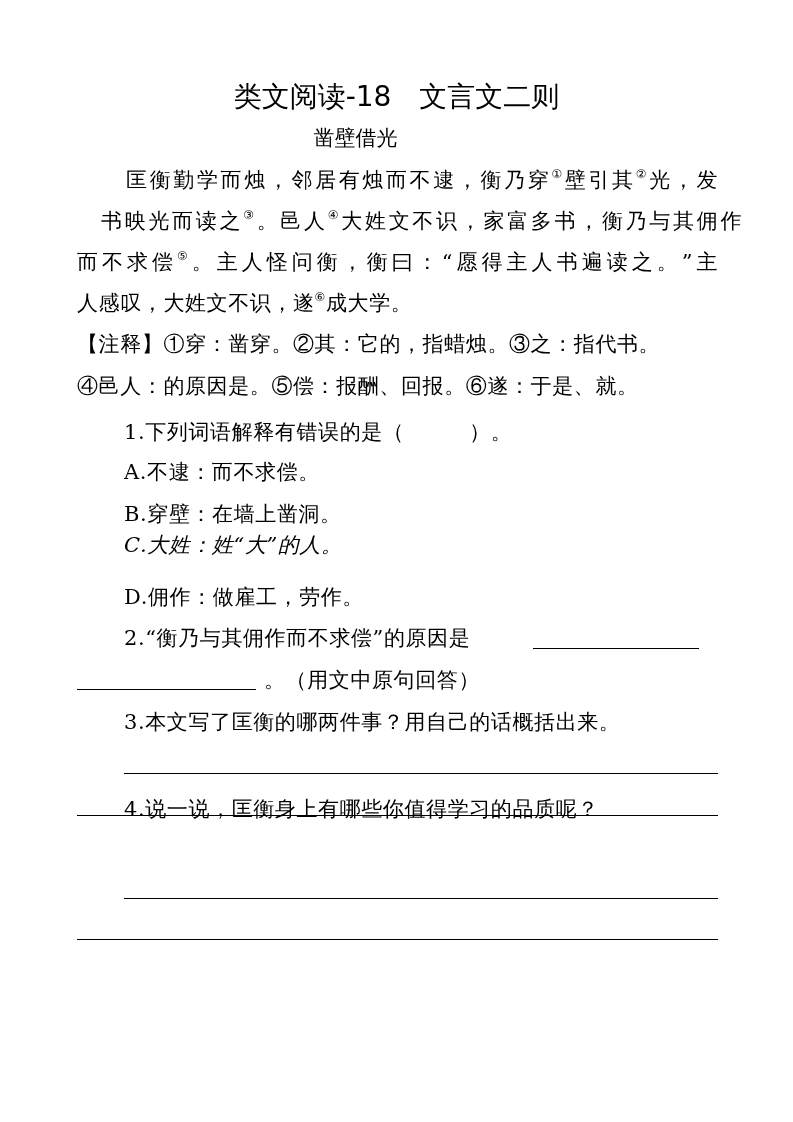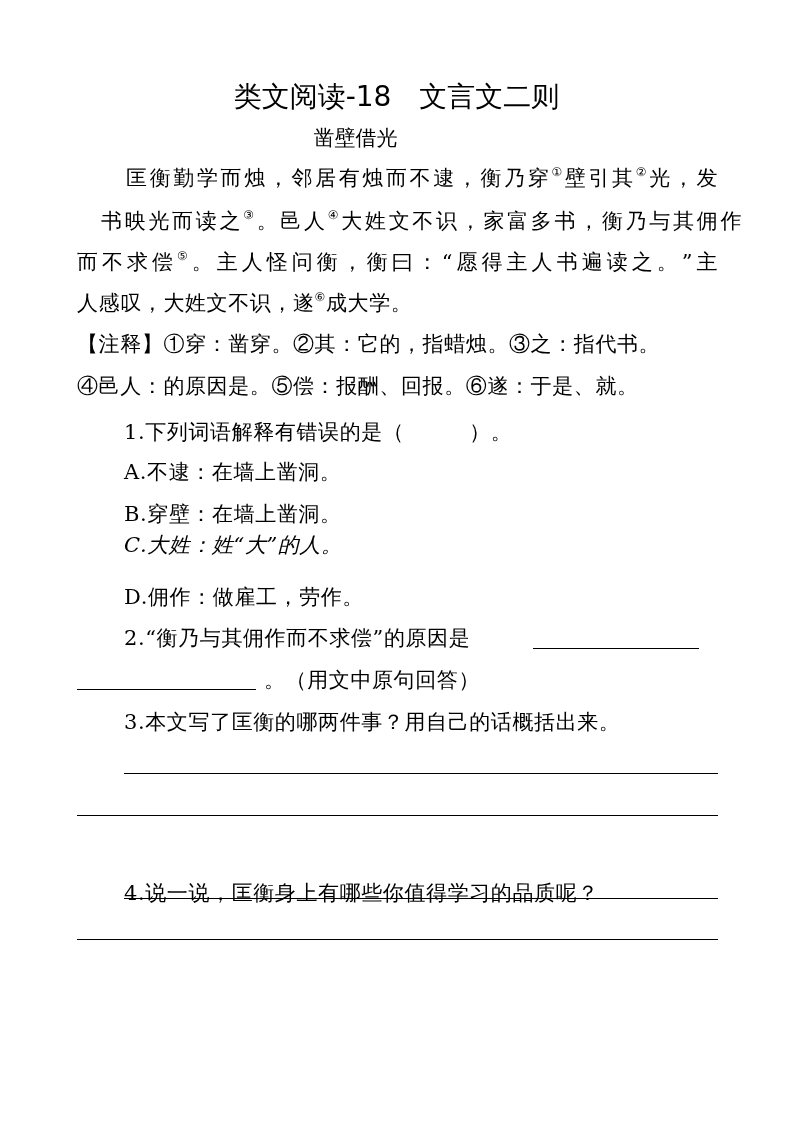--- a/index.html
+++ b/index.html
@@ -27,41 +27,41 @@
   .rule { position: absolute; height: 0; border-top: 1.3px solid #000; }
 </style>
 </head>
 <body>
 
 <div>
 
   <div class="abs title">类文阅读-18　文言文二则</div>
   <div class="abs subtitle">凿壁借光</div>
 
-  <div class="abs line justify" style="top:165px; left:126px; width:592px;font-family:Liberation Mono, monospace;">
+  <div class="abs line justify" style="top:165px; left:126px; width:592px;">
     <span>匡衡勤学而烛，邻居有烛而不逮，衡乃穿</span><sup>①</sup><span>壁引其</span><sup>②</sup><span>光，发</span>
   </div>
   <div class="abs line justify" style="top:206px;margin-left:24px;">
     <span>书映光而读之</span><sup>③</sup><span>。邑人</span><sup>④</sup><span>大姓文不识，家富多书，衡乃与其佣作</span>
   </div>
   <div class="abs line justify" style="top:247px;">
     <span>而不求偿</span><sup>⑤</sup><span>。主人怪问衡，衡曰：“愿得主人书遍读之。”主</span>
   </div>
   <div class="abs line" style="top:288px; left:77px;">
     <span>人感叹，大姓文不识，遂</span><sup>⑥</sup><span>成大学。</span>
   </div>
 
   <div class="abs line" style="top:329px; left:77px;">【注释】①穿：凿穿。②其：它的，指蜡烛。③之：指代书。</div>
   <div class="abs line" style="top:371px; left:77px;">④邑人：的原因是。⑤偿：报酬、回报。⑥遂：于是、就。</div>
 
   <div class="abs line" style="top:417px; left:124px;">
     <span>1.</span><span>下列词语解释有错误的是（　　　）。</span>
   </div>
   <div class="abs line" style="top:457px; left:124px;">
-    <span>A.</span><span>不逮：在墙上凿洞。</span>
+    <span>A.</span><span>不逮：而不求偿。</span>
   </div>
   <div class="abs line" style="top:499px; left:124px;">
     <span>B.</span><span>穿壁：在墙上凿洞。</span>
   </div>
   <div class="abs line" style="top:530px; left:124px;font-style:italic;">
     <span>C.</span><span>大姓：姓“大”的人。</span>
   </div>
   <div class="abs line" style="top:582px; left:124px;">
     <span>D.</span><span>佣作：做雇工，劳作。</span>
   </div>
@@ -72,19 +72,19 @@
   <div class="rule" style="top:648px; left:533px; width:166px;"></div>
   <div class="rule" style="top:689px; left:77px; width:179px;"></div>
   <div class="abs line" style="top:665px; left:264px;">。（用文中原句回答）</div>
 
   <div class="abs line" style="top:707px; left:124px;">
     <span>3.</span><span>本文写了匡衡的哪两件事？用自己的话概括出来。</span>
   </div>
   <div class="rule" style="top:773px; left:124px; width:594px;"></div>
   <div class="rule" style="top:815px; left:77px; width:641px;"></div>
 
-  <div class="abs line" style="top:878px; left:124px;">
+  <div class="abs line" style="top:794px; left:124px;">
     <span>4.</span><span>说一说，匡衡身上有哪些你值得学习的品质呢？</span>
   </div>
   <div class="rule" style="top:898px; left:124px; width:594px;"></div>
   <div class="rule" style="top:939px; left:77px; width:641px;"></div>
 
 </div>
 
 </body></html>

